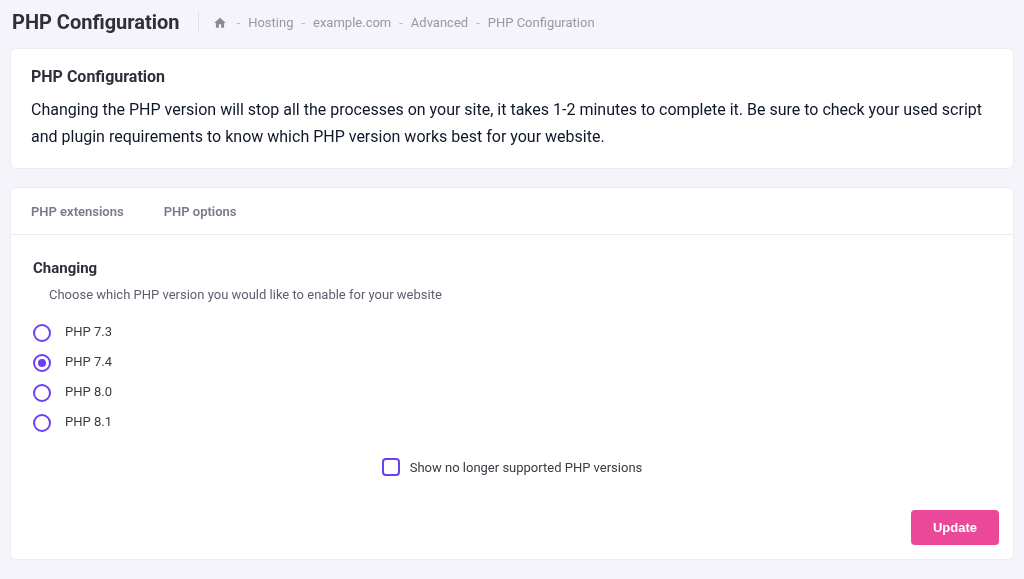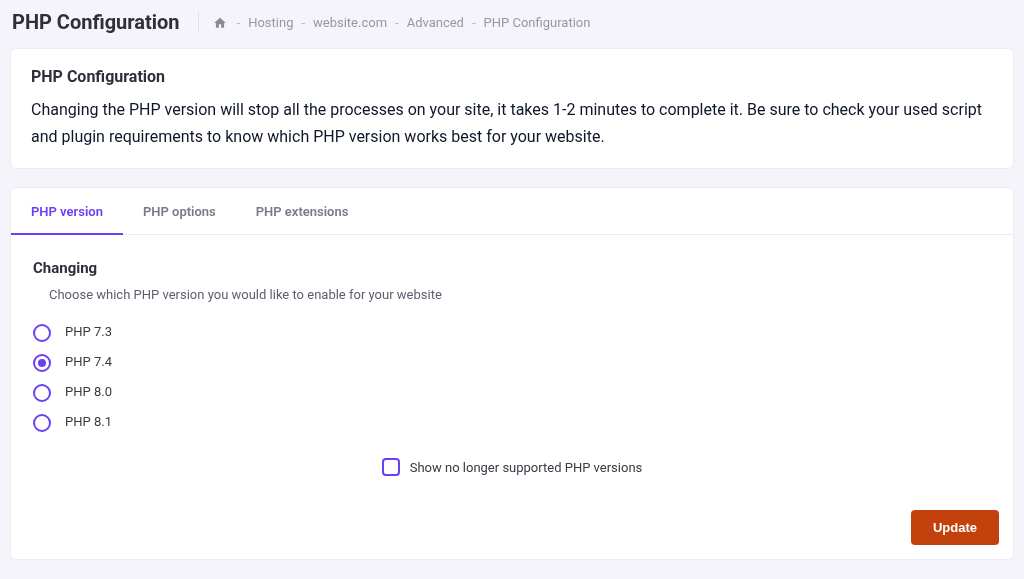--- a/index.html
+++ b/index.html
@@ -157,21 +157,21 @@
     .checkbox-label {
       font-size: 13px;
       color: #3a3a45;
     }
     .footer {
       display: flex;
       justify-content: flex-end;
       padding: 14px 14px 14px 22px;
     }
     .btn-update {
-      background: #c2410c;
+      background: #ec4899;
       color: #fff;
       border: none;
       border-radius: 4px;
       padding: 10px 22px;
       font-size: 13px;
       font-weight: 600;
       cursor: pointer;
     }
   </style>
 </head>
@@ -182,38 +182,37 @@
   <div class="divider"></div>
   <div class="breadcrumb">
     <span class="home-icon">
       <svg viewBox="0 0 24 24">
           <path d="M10 20v-6h4v6h5v-8h3L12 3 2 12h3v8z"></path>
         </svg>
     </span>
     <span class="sep">-</span>
     <span>Hosting</span>
     <span class="sep">-</span>
-    <span>website.com</span>
+    <span>example.com</span>
     <span class="sep">-</span>
     <span>Advanced</span>
     <span class="sep">-</span>
     <span>PHP Configuration</span>
   </div>
 </div>
 
 <div class="card">
   <div class="card-title">PHP Configuration</div>
   <div class="card-desc">Changing the PHP version will stop all the processes on your site, it takes 1-2 minutes to complete it. Be sure to check your used script and plugin requirements to know which PHP version works best for your website.</div>
 </div>
 
 <div class="main-card">
   <div class="tabs">
-    <div class="tab active">PHP version</div>
+    <div class="tab">PHP extensions</div>
     <div class="tab">PHP options</div>
-    <div class="tab">PHP extensions</div>
   </div>
 
   <div class="tab-content">
     <div class="section-title">Changing</div>
     <div class="section-desc">Choose which PHP version you would like to enable for your website</div>
 
     <div class="radio-group">
       <div class="radio-item">
         <span class="radio-circle"></span>
         <span class="radio-label">PHP 7.3</span>

